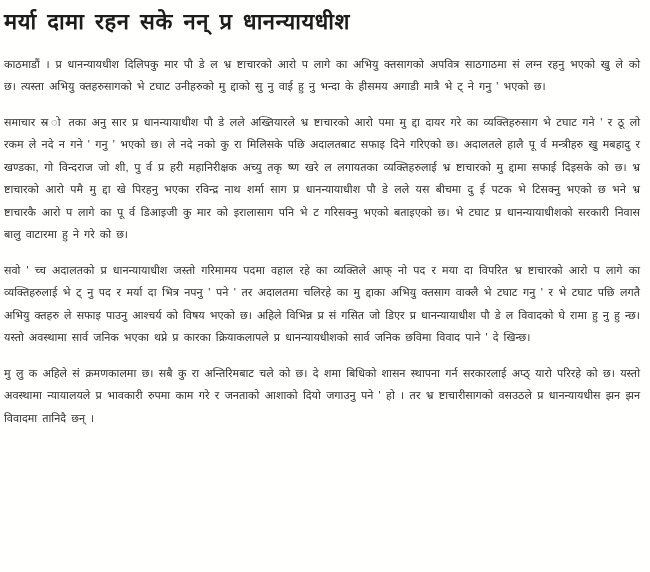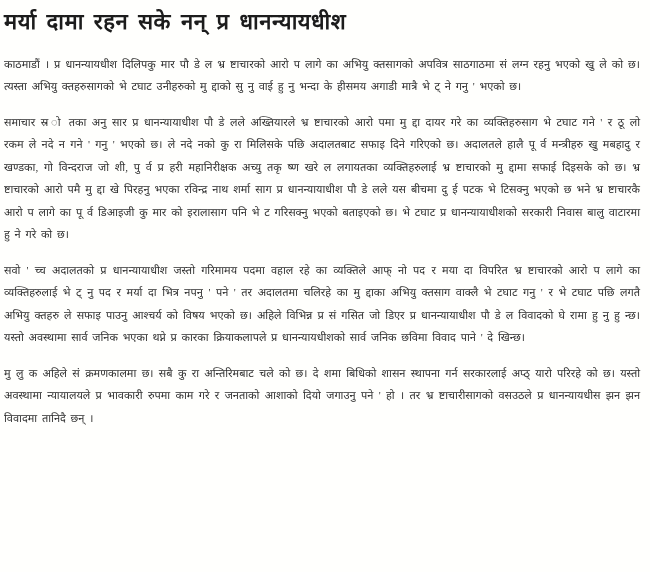--- a/index.html
+++ b/index.html
@@ -7,21 +7,21 @@
     padding: 0;
     background: #fffffd;
   }
   .page {
     width: 650px;
     height: 572px;
     box-sizing: border-box;
     background: #fffffd;
     padding: 6px 10px 0 4px;
     overflow: hidden;
-    font-family: Liberation Serif, serif;
+    font-family: Liberation Sans, sans-serif;
     color: #2b2b2b;
   }
   .article-title {
     font-size: 22px;
     font-weight: bold;
     color: #1c1c1c;
     margin: 2px 0 16px 0;
     letter-spacing: 0.5px;
     word-spacing: 4px;
     line-height: 1.3;

